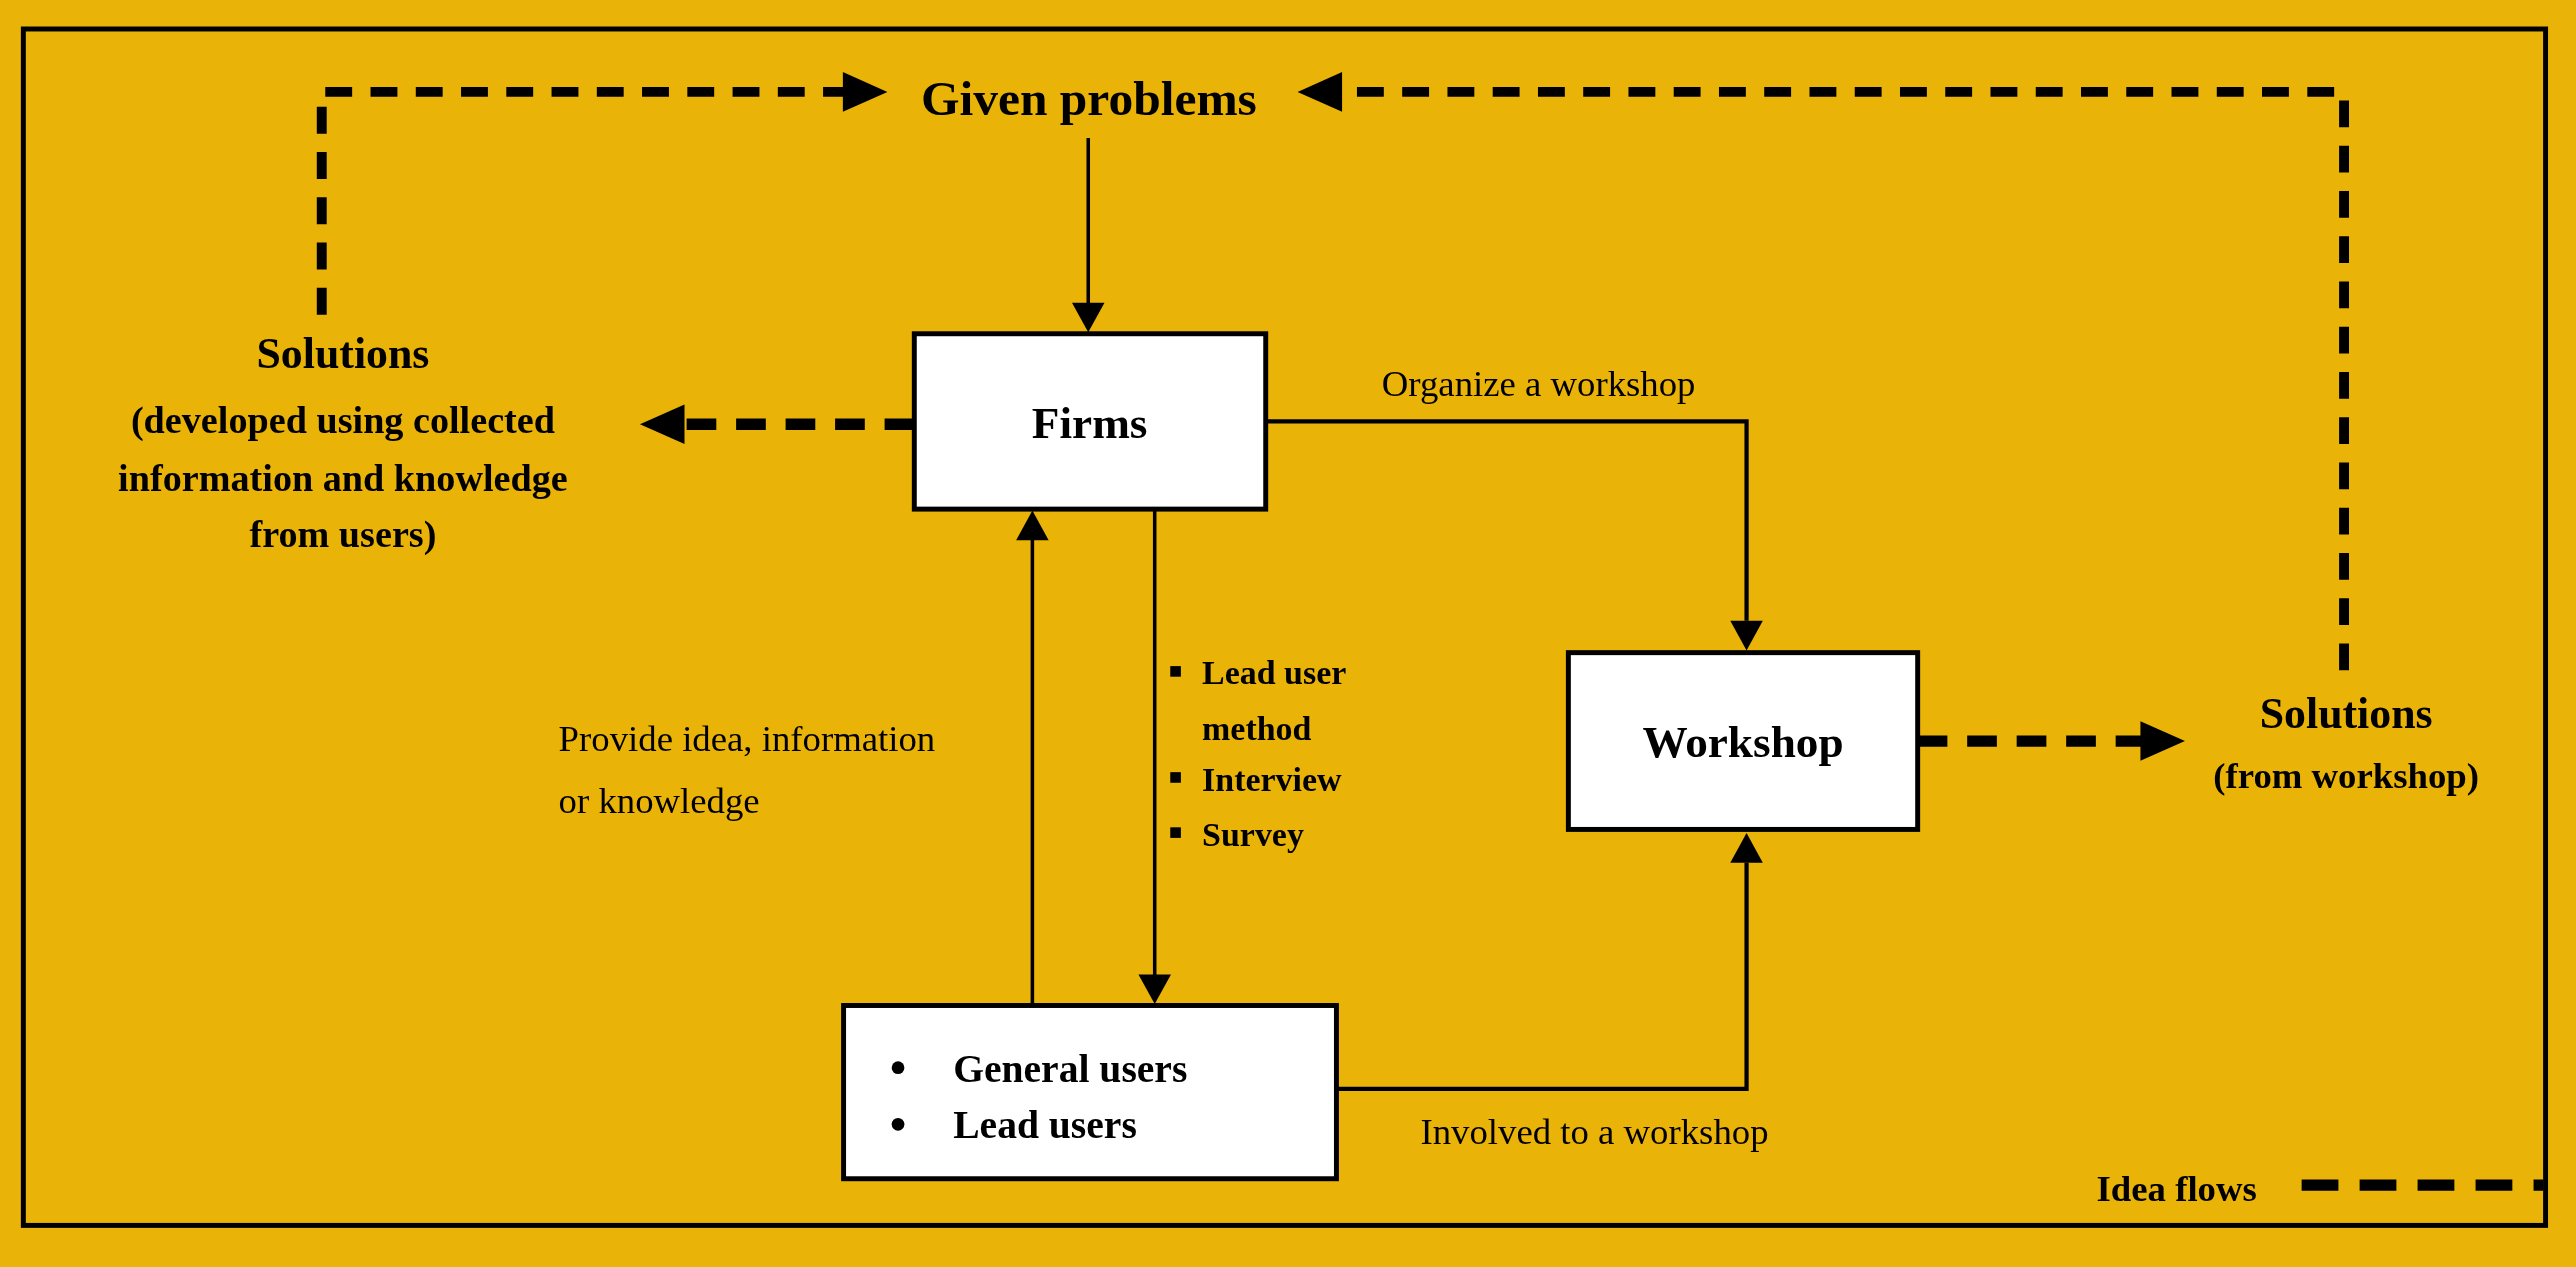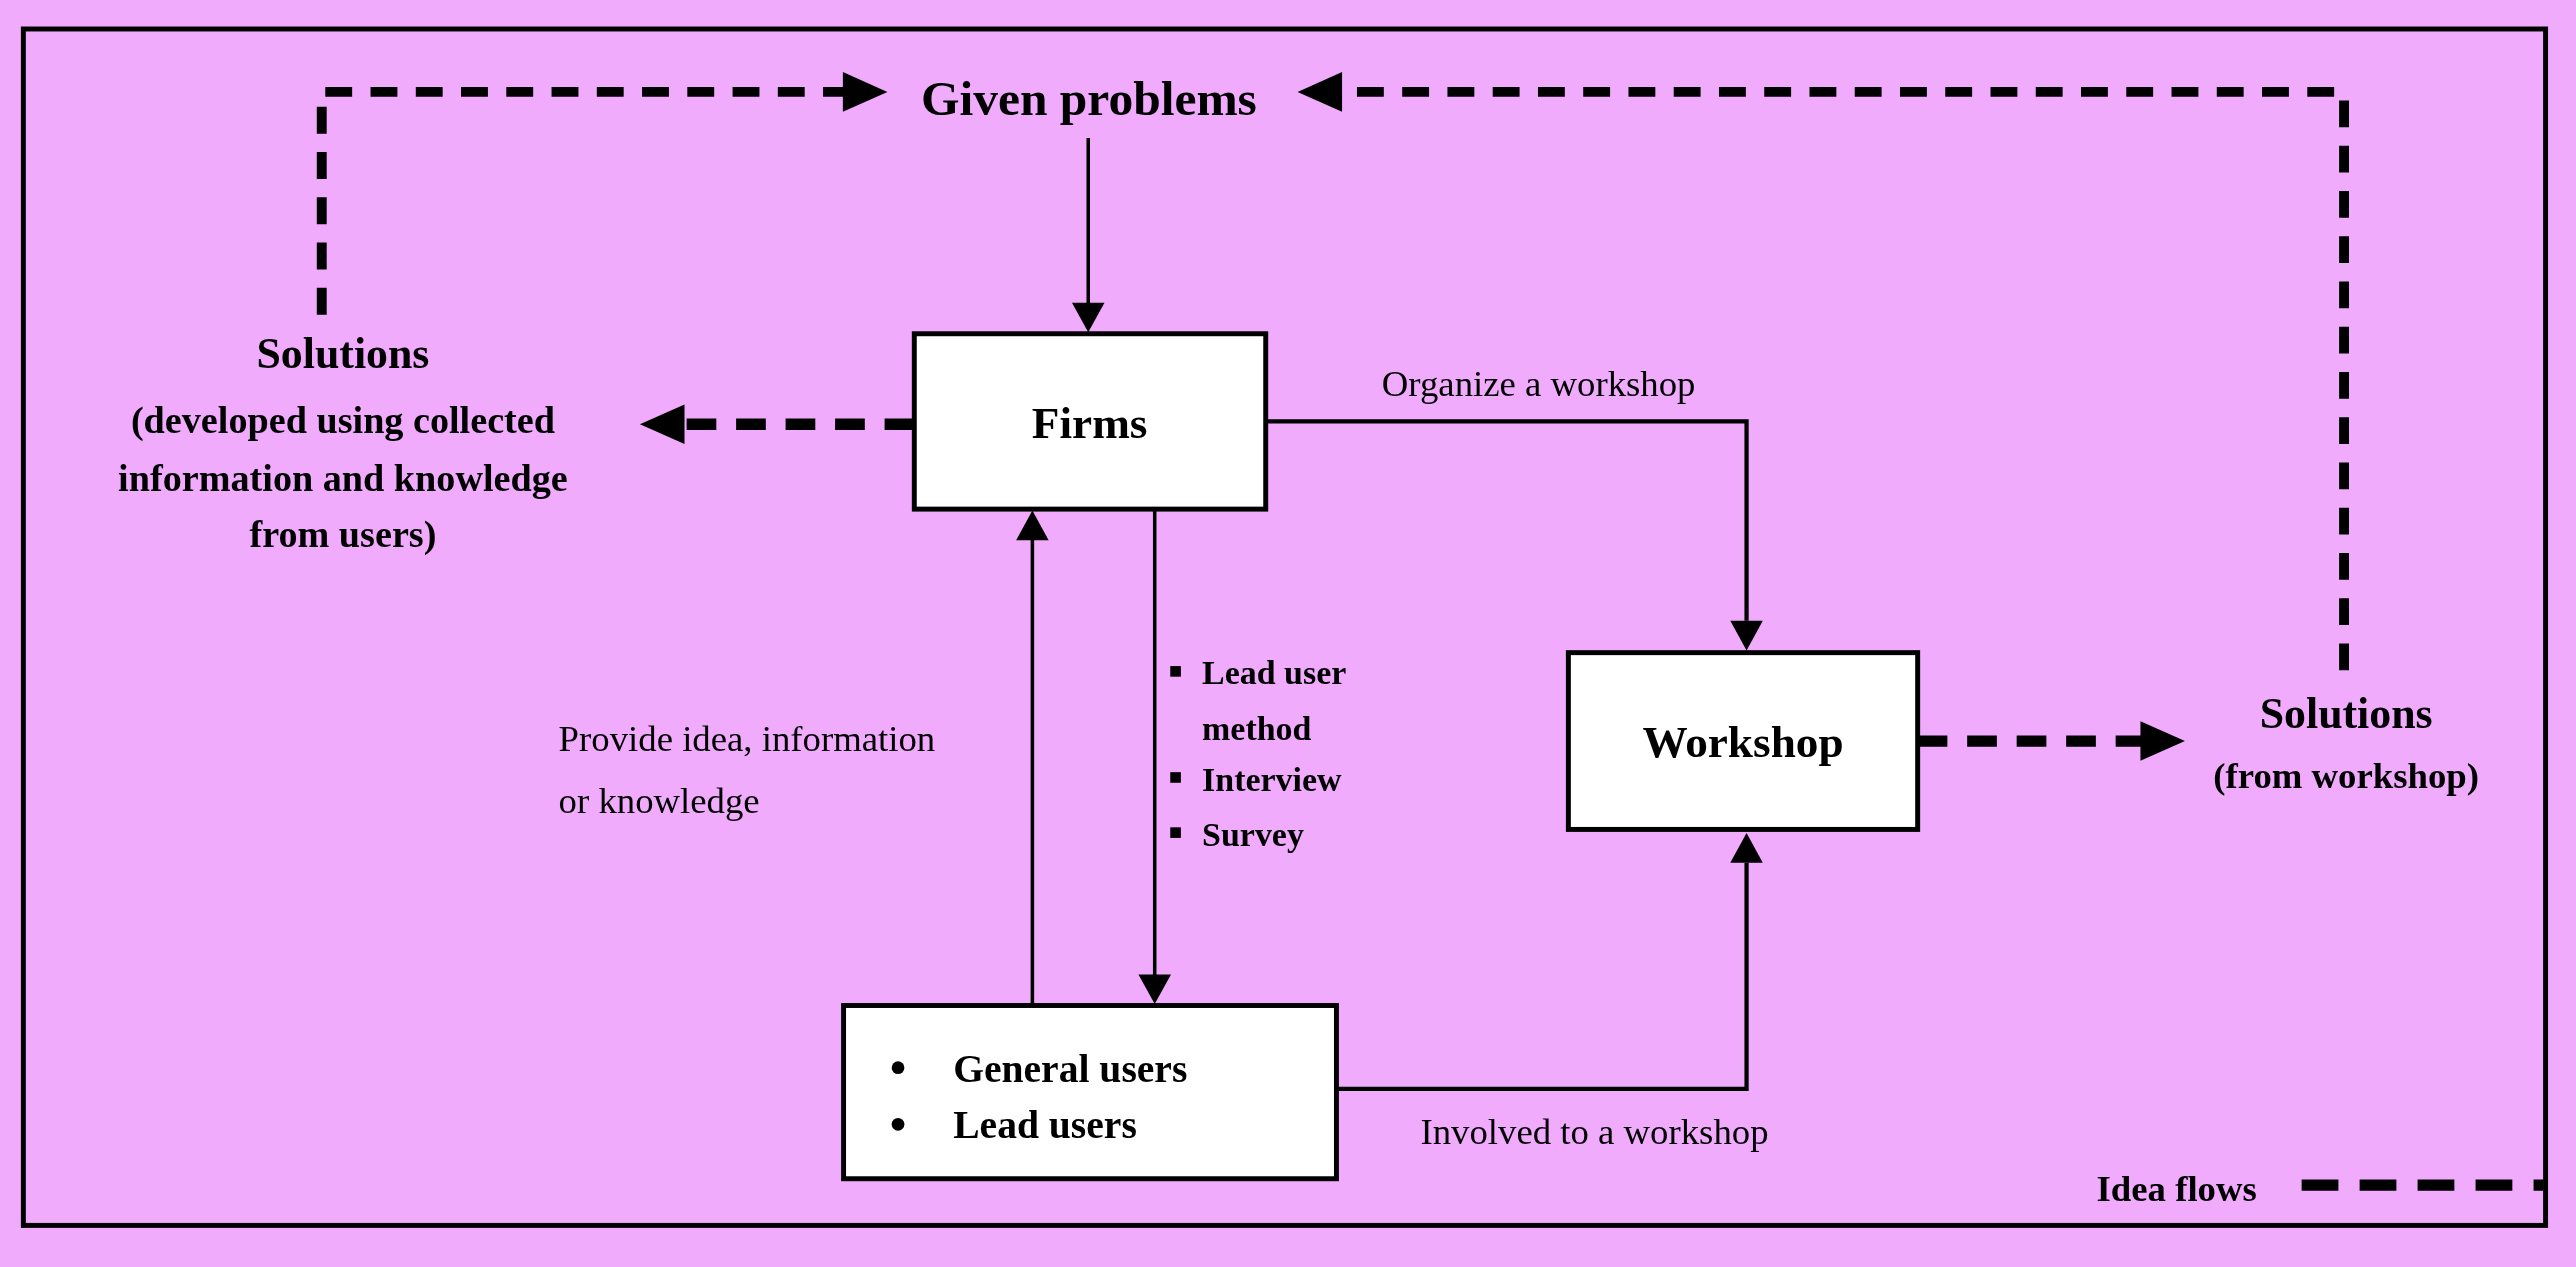--- a/index.html
+++ b/index.html
@@ -2,21 +2,21 @@
 <html style="font-size:11.3px"><head>
 <meta charset="utf-8">
 <style>
   html, body {
     margin: 0;
     padding: 0;
     background: #ffffff;
   }
   .diagram-wrap {
     width: 100%;
-    background: #f0abfc;
+    background: #eab308;
   }
   svg {
     display: block;
     width: 100%;
     height: auto;
     font-family: "Liberation Serif", "DejaVu Serif", serif;
   }
   .ln      { stroke: #000000; stroke-width: 5; fill: none; }
   .ln-mid  { stroke: #000000; stroke-width: 6; fill: none; }
   .box     { stroke: #000000; stroke-width: 7; fill: #ffffff; }

